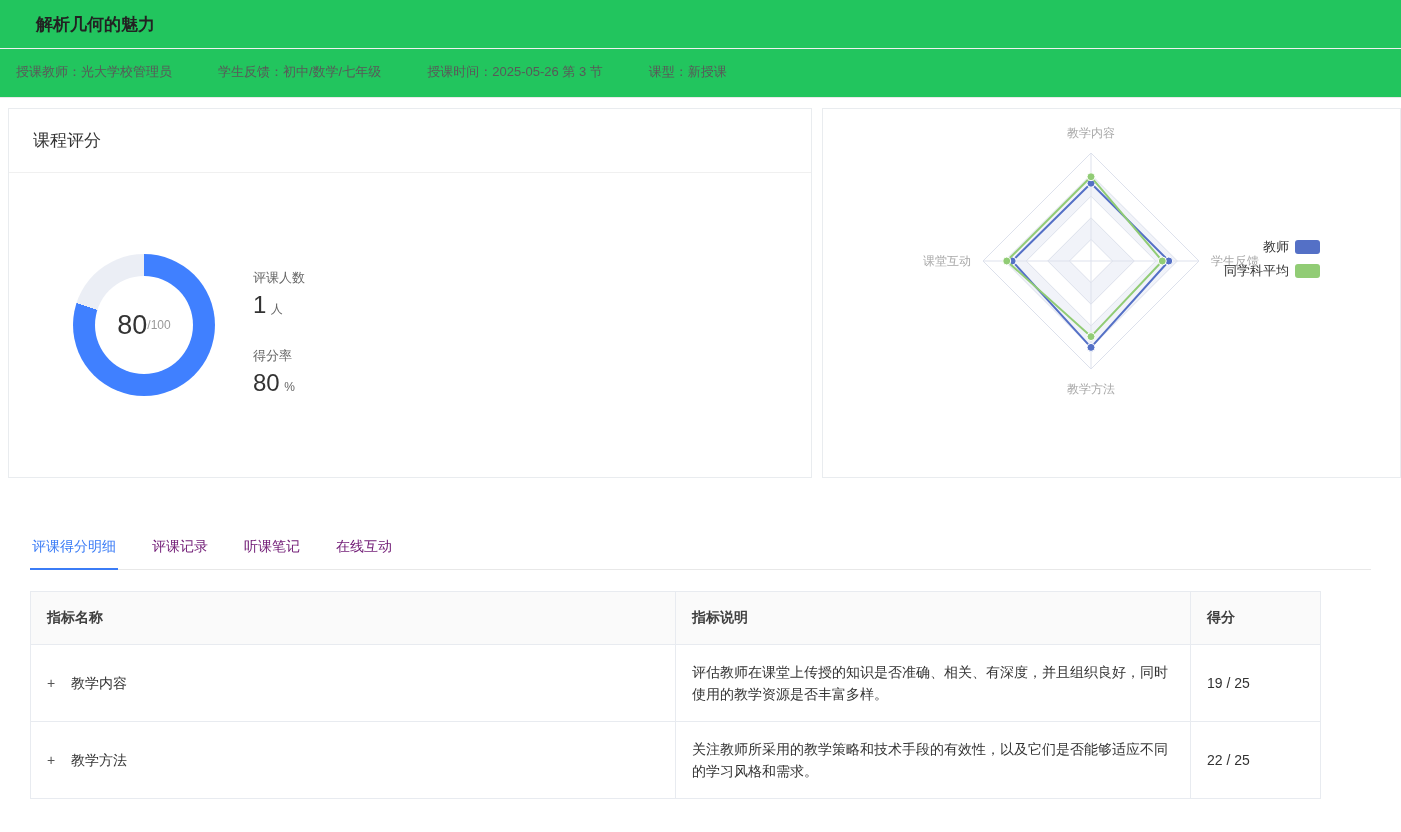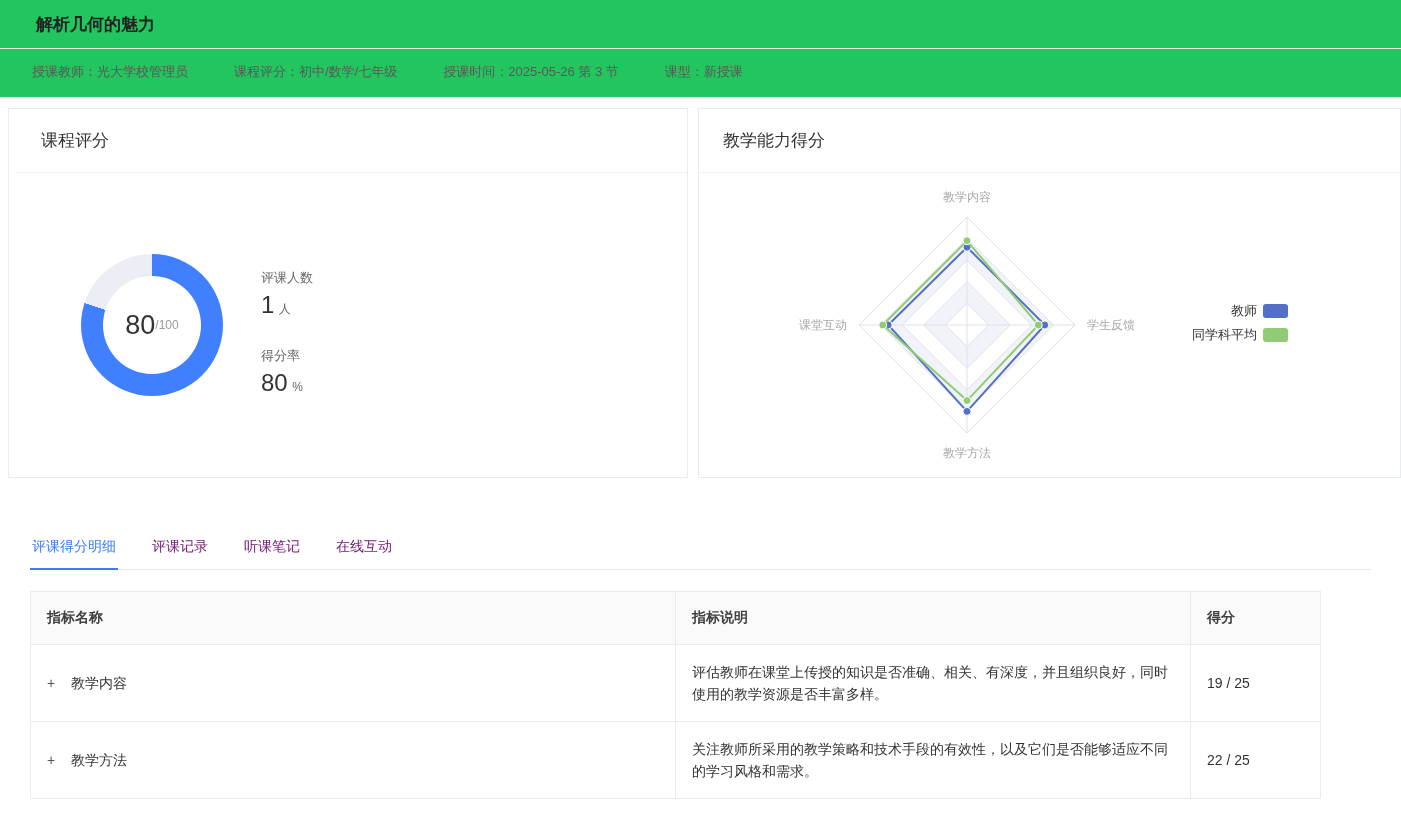--- a/index.html
+++ b/index.html
@@ -8,27 +8,27 @@
     font-family: "Liberation Sans", "DejaVu Sans", sans-serif;
     background: #ffffff;
     color: #333;
     position: relative;
   }
 
   
   .page-header { background: #22c55e; border-bottom: 1px solid #e9e9e9; }
   .page-title-row { padding: 13px 36px 12px; border-bottom: 1px solid #f0f0f0; }
   .page-title { font-size: 17px; font-weight: 700; color: #222; }
-  .meta-row { display: flex; align-items: center; gap: 46px; padding: 14px 32px 16px; font-size: 13px; color: #595959; }
+  .meta-row { display: flex; align-items: center; gap: 46px; padding: 14px 16px 16px; font-size: 13px; color: #595959; }
   .meta-item { white-space: nowrap; }
 
   
   .cards-row { display: flex; gap: 10px; padding: 10px 0 0 8px; height: 380px; }
   .card { background: #fff; border: 1px solid #e9ecef; height: 370px; }
-  .card-left { width: 680px; padding-left: 8px; }
+  .card-left { width: 804px; }
   .card-right { flex: 1; }
   .card-header { padding: 20px 24px; font-size: 17px; color: #333; border-bottom: 1px solid #f0f0f0; }
   .card-body { position: relative; height: 298px; }
 
   
   .donut-wrap { display: flex; align-items: center; gap: 38px; padding: 80px 0 0 64px; }
   .donut {
     width: 142px; height: 142px; border-radius: 50%;
     display: flex; align-items: center; justify-content: center;
   }
@@ -38,21 +38,21 @@
   }
   .donut-score { font-size: 27px; color: #333; }
   .donut-max { font-size: 12px; color: #999; }
   .stat-block { display: flex; flex-direction: column; gap: 4px; }
   .stat-label { font-size: 13px; color: #666; margin-top: 24px; }
   .stat-value { font-size: 24px; color: #333; }
   .stat-unit { font-size: 12px; color: #666; }
 
   
   .radar-svg { position: absolute; left: 0; top: 0; }
-  .radar-legend { position: absolute; right: 112px; top: 126px; text-align: right; font-size: 13px; color: #333; }
+  .radar-legend { position: absolute; right: 80px; top: 126px; text-align: right; font-size: 13px; color: #333; }
   .legend-item { display: flex; align-items: center; justify-content: flex-end; gap: 6px; height: 24px; cursor: pointer; }
   .legend-marker { display: inline-block; width: 25px; height: 14px; border-radius: 3px; }
 
   
   .tabs-section { padding: 48px 30px 0; }
   .tabs-bar { display: flex; gap: 32px; border-bottom: 1px solid #e8e8e8; }
   .tab { padding: 12px 2px; font-size: 14px; color: #701a75; cursor: pointer; border-bottom: 2px solid transparent; margin-bottom: -1px; }
   .tab.active { color: #3b7cf6; border-bottom-color: #3b7cf6; }
 
   
@@ -72,21 +72,21 @@
 </style>
 </head>
 <body>
 
 <div class="page-header">
   <div class="page-title-row">
     <div class="page-title">解析几何的魅力</div>
   </div>
   <div class="meta-row">
     <span class="meta-item"><span>授课教师：</span><span>光大学校管理员</span></span>
-    <span class="meta-item"><span>课程评分：</span><span>初中/数学/七年级</span></span>
+    <span class="meta-item"><span>学生反馈：</span><span>初中/数学/七年级</span></span>
     <span class="meta-item"><span>授课时间：</span><span>2025-05-26 第 3 节</span></span>
     <span class="meta-item"><span>课型：</span><span>新授课</span></span>
   </div>
 </div>
 
 <div class="cards-row">
 
   <div class="card card-left">
     <div class="card-header">课程评分</div>
     <div class="card-body">
@@ -101,21 +101,20 @@
           <div class="stat-label" style="margin-top:16px">评课人数</div>
           <div><span class="stat-value">1</span> <span class="stat-unit">人</span></div>
           <div class="stat-label">得分率</div>
           <div><span class="stat-value">80</span> <span class="stat-unit">%</span></div>
         </div>
       </div>
     </div>
   </div>
 
   <div class="card card-right">
-    <div class="card-header">教学能力得分</div>
     <div class="card-body">
       <svg id="radar-svg" class="radar-svg" width="560" height="298">
           <polygon points="268.0,44.0 376.0,152.0 268.0,260.0 160.0,152.0" fill="#ffffff" stroke="#dde1ec" stroke-width="1"></polygon>
           <polygon points="268.0,65.6 354.4,152.0 268.0,238.4 181.6,152.0" fill="#f1f3f9" stroke="#dde1ec" stroke-width="1"></polygon>
           <polygon points="268.0,87.2 332.8,152.0 268.0,216.8 203.2,152.0" fill="#ffffff" stroke="#dde1ec" stroke-width="1"></polygon>
           <polygon points="268.0,108.8 311.2,152.0 268.0,195.2 224.8,152.0" fill="#f1f3f9" stroke="#dde1ec" stroke-width="1"></polygon>
           <polygon points="268.0,130.4 289.6,152.0 268.0,173.6 246.4,152.0" fill="#ffffff" stroke="#dde1ec" stroke-width="1"></polygon>
           <line x1="268" y1="152" x2="268" y2="44" stroke="#dde1ec" stroke-width="1"></line>
           <line x1="268" y1="152" x2="376" y2="152" stroke="#dde1ec" stroke-width="1"></line>
           <line x1="268" y1="152" x2="268" y2="260" stroke="#dde1ec" stroke-width="1"></line>

